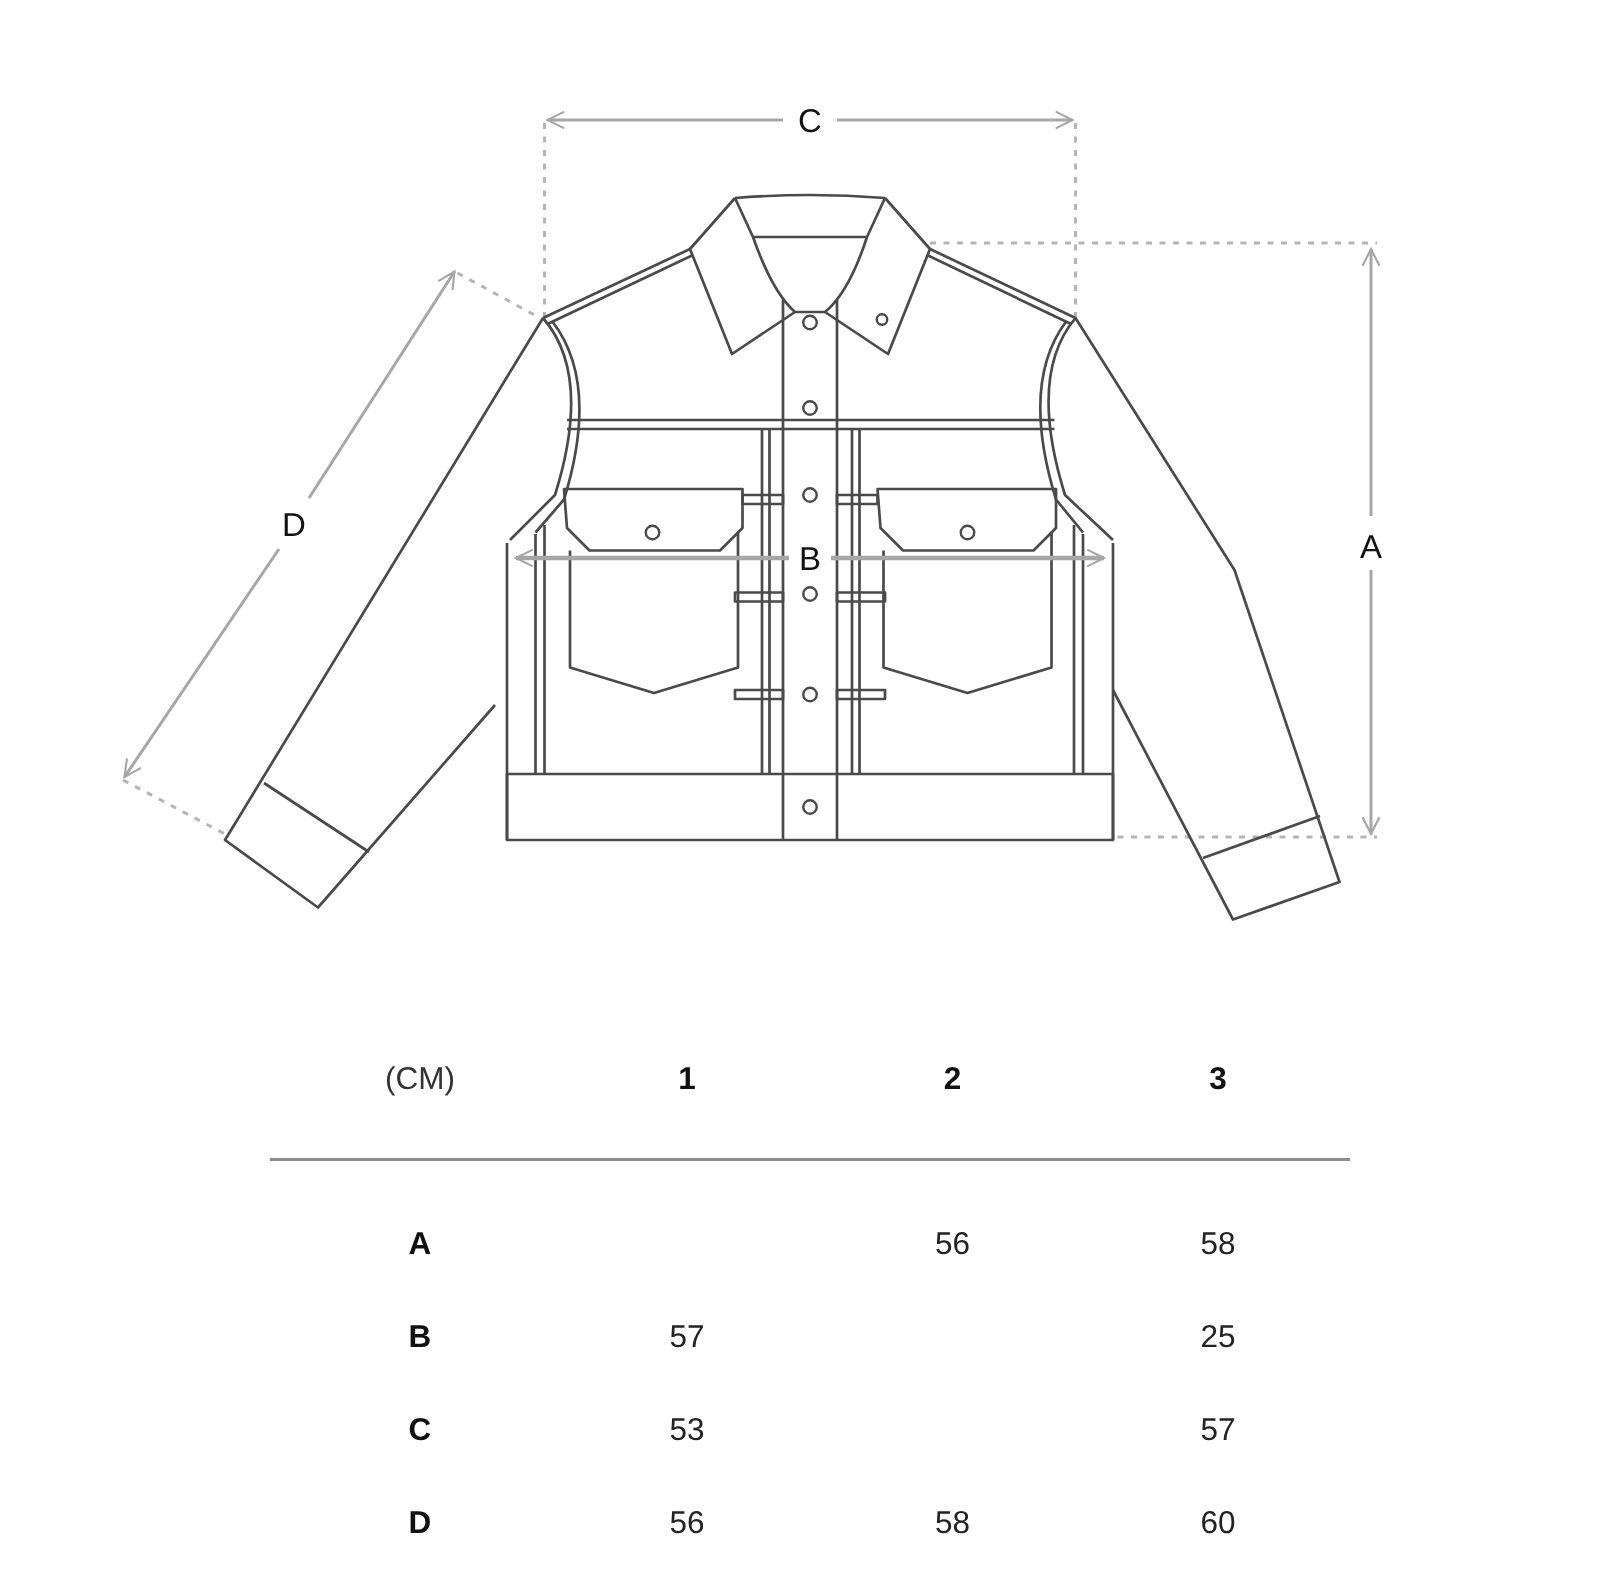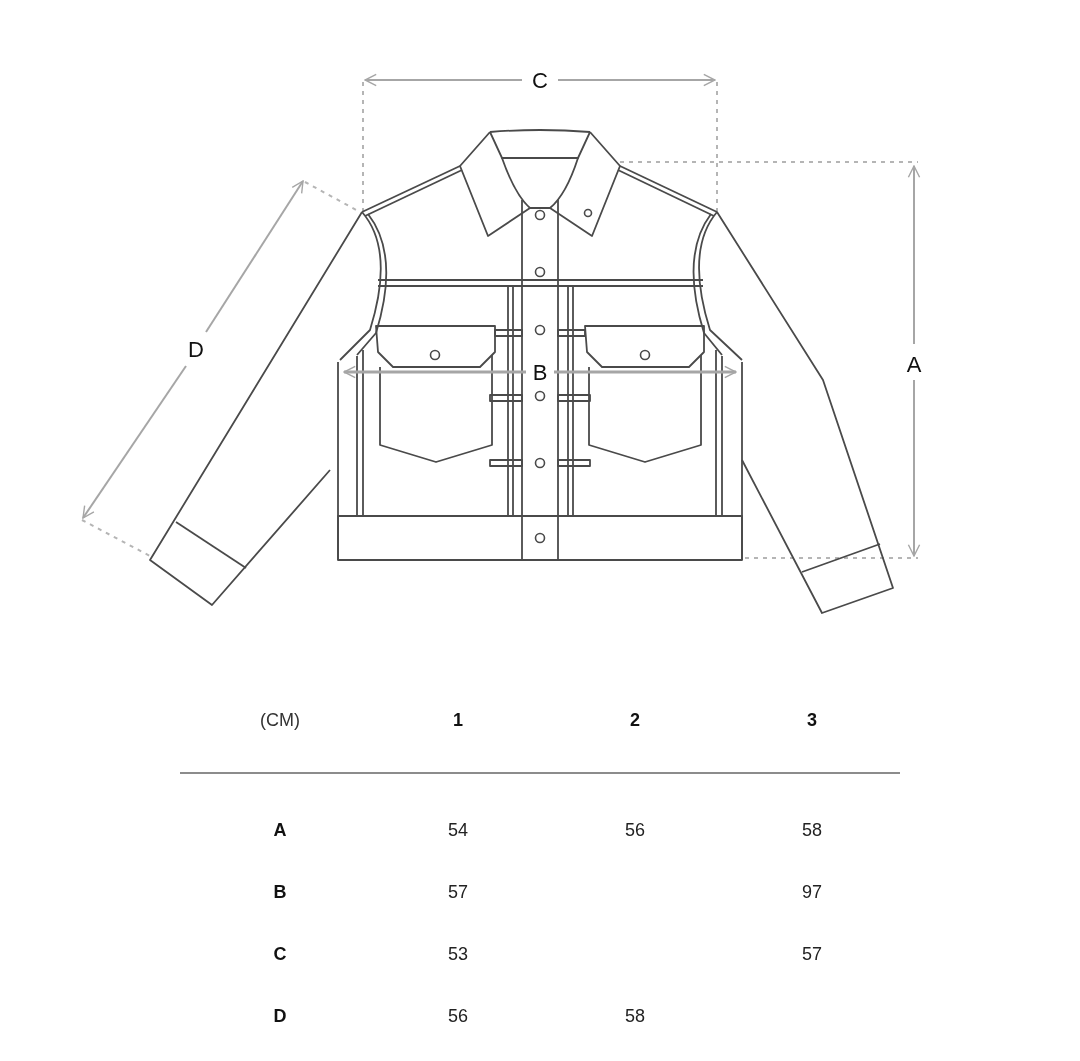--- a/index.html
+++ b/index.html
@@ -37,21 +37,21 @@
       left: 0;
       width: 720px;
       height: 40px;
     }
     .cell {
       position: absolute;
       top: 0;
       width: 120px;
       margin-left: -60px;
       text-align: center;
-      font-size: 18px;
+      font-size: 21px;
       line-height: 40px;
       color: #222;
     }
     .head .cell { font-weight: bold; color: #111; }
     .head .cell.unit { font-weight: normal; color: #333; }
     .rowlabel { font-weight: bold; color: #111; }
     .rule {
       position: absolute;
       left: 0;
       top: 82px;
@@ -178,35 +178,35 @@
     <div class="cell unit" style="left:100px;">(CM)</div>
     <div class="cell" style="left:278px;">1</div>
     <div class="cell" style="left:455px;">2</div>
     <div class="cell" style="left:632px;">3</div>
   </div>
 
   <div class="rule"></div>
 
   <div class="trow" style="top:120px;">
     <div class="cell rowlabel" style="left:100px;">A</div>
-    <div class="cell" style="left:278px;">54</div>
     <div class="cell" style="left:455px;">56</div>
     <div class="cell" style="left:632px;">58</div>
   </div>
 
   <div class="trow" style="top:182px;">
     <div class="cell rowlabel" style="left:100px;">B</div>
     <div class="cell" style="left:278px;">57</div>
-    <div class="cell" style="left:632px;">97</div>
+    <div class="cell" style="left:632px;">25</div>
   </div>
 
   <div class="trow" style="top:244px;">
     <div class="cell rowlabel" style="left:100px;">C</div>
     <div class="cell" style="left:278px;text-align:center;">53</div>
     <div class="cell" style="left:632px;">57</div>
   </div>
 
   <div class="trow" style="top:306px;">
     <div class="cell rowlabel" style="left:100px;">D</div>
     <div class="cell" style="left:278px;">56</div>
     <div class="cell" style="left:455px;">58</div>
+    <div class="cell" style="left:632px;">60</div>
   </div>
 </div>
 
 </body></html>

